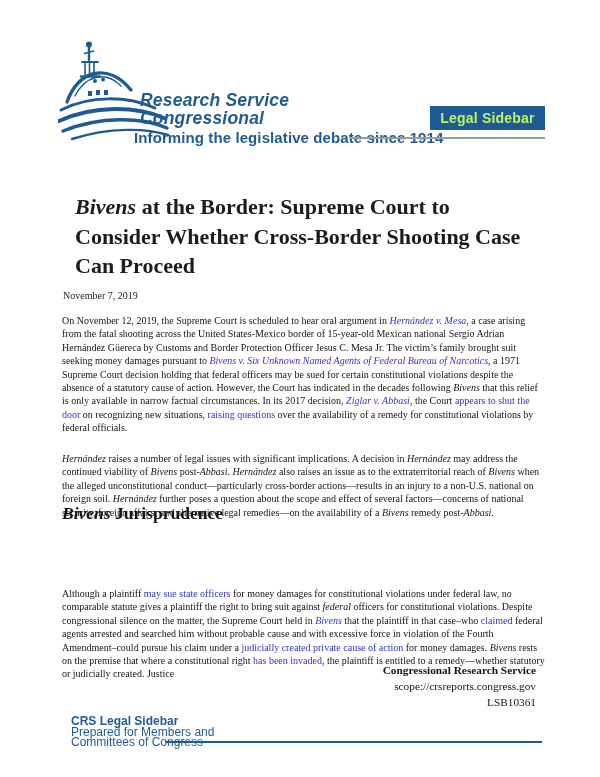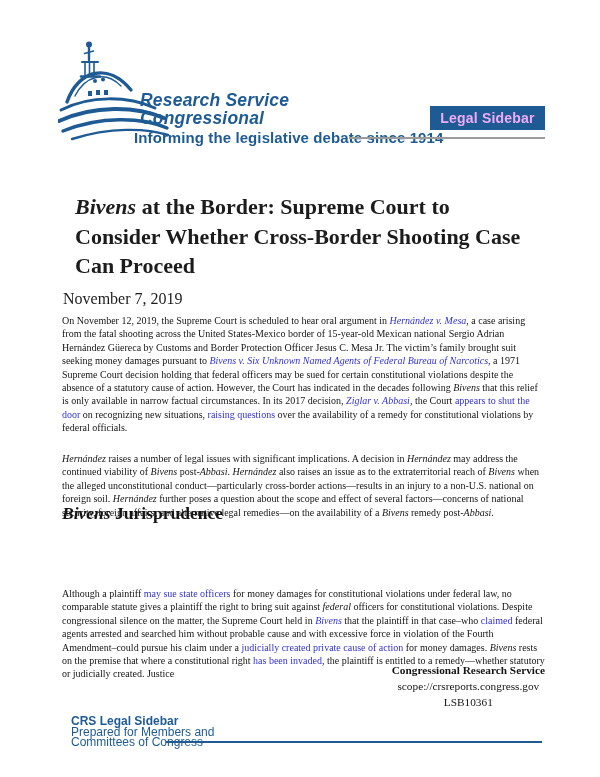--- a/index.html
+++ b/index.html
@@ -17,42 +17,42 @@
   }
   .tagline{
     position:absolute;left:134px;top:129px;
     font-family:"Liberation Sans", sans-serif;font-weight:bold;
     font-size:15px;color:#1e5b94;letter-spacing:.1px;
   }
   .header-rule{position:absolute;left:349px;top:137px;width:196px;height:2px;background:#9b9b9b;}
   .badge{
     position:absolute;left:430px;top:106px;width:115px;height:24px;
     background:#1e5b94;display:flex;align-items:center;justify-content:center;
-    font-family:"Liberation Sans", sans-serif;font-weight:bold;font-size:14px;color:#f0abfc;
+    font-family:"Liberation Sans", sans-serif;font-weight:bold;font-size:14px;color:#bef264;
     letter-spacing:.2px;
   }
   
   .doc-title{
     position:absolute;left:63px;top:180px;width:458px;
     font-size:22px;line-height:29.5px;font-weight:bold;color:#1c1c1c;
   }
-  .doc-date{position:absolute;left:63px;top:290px;font-size:16px;color:#1c1c1c;}
+  .doc-date{position:absolute;left:63px;top:290px;font-size:10px;color:#1c1c1c;}
   
   .body-par{position:absolute;left:62px;width:484px;font-size:10px;line-height:13.4px;text-align:left;}
   .p1{top:314px;}
   .p2{top:452px;}
   .p3{top:587px;}
   .section-heading{
     position:absolute;left:62px;top:503px;font-size:17.5px;font-weight:bold;color:#141414;
   }
   .it{font-style:italic;}
   a.doclink{color:#3232cd;text-decoration:none;cursor:pointer;}
   
   .footer-right{
-    position:absolute;right:55px;top:662px;text-align:center;font-size:11.3px;line-height:16px;
+    position:absolute;right:64px;top:662px;text-align:right;font-size:11.3px;line-height:16px;
   }
   .footer-right .org{font-weight:bold;}
   .footer-right a{color:#141414;text-decoration:none;}
   .footer-left{
     position:absolute;left:71px;top:716px;
     font-family:"Liberation Sans", sans-serif;font-size:12px;line-height:10.6px;color:#1e5b94;
   }
   .footer-left .b{font-weight:bold;}
   .footer-rule{position:absolute;left:166px;top:741px;width:376px;height:1.5px;background:#1e5b94;}
 </style>

